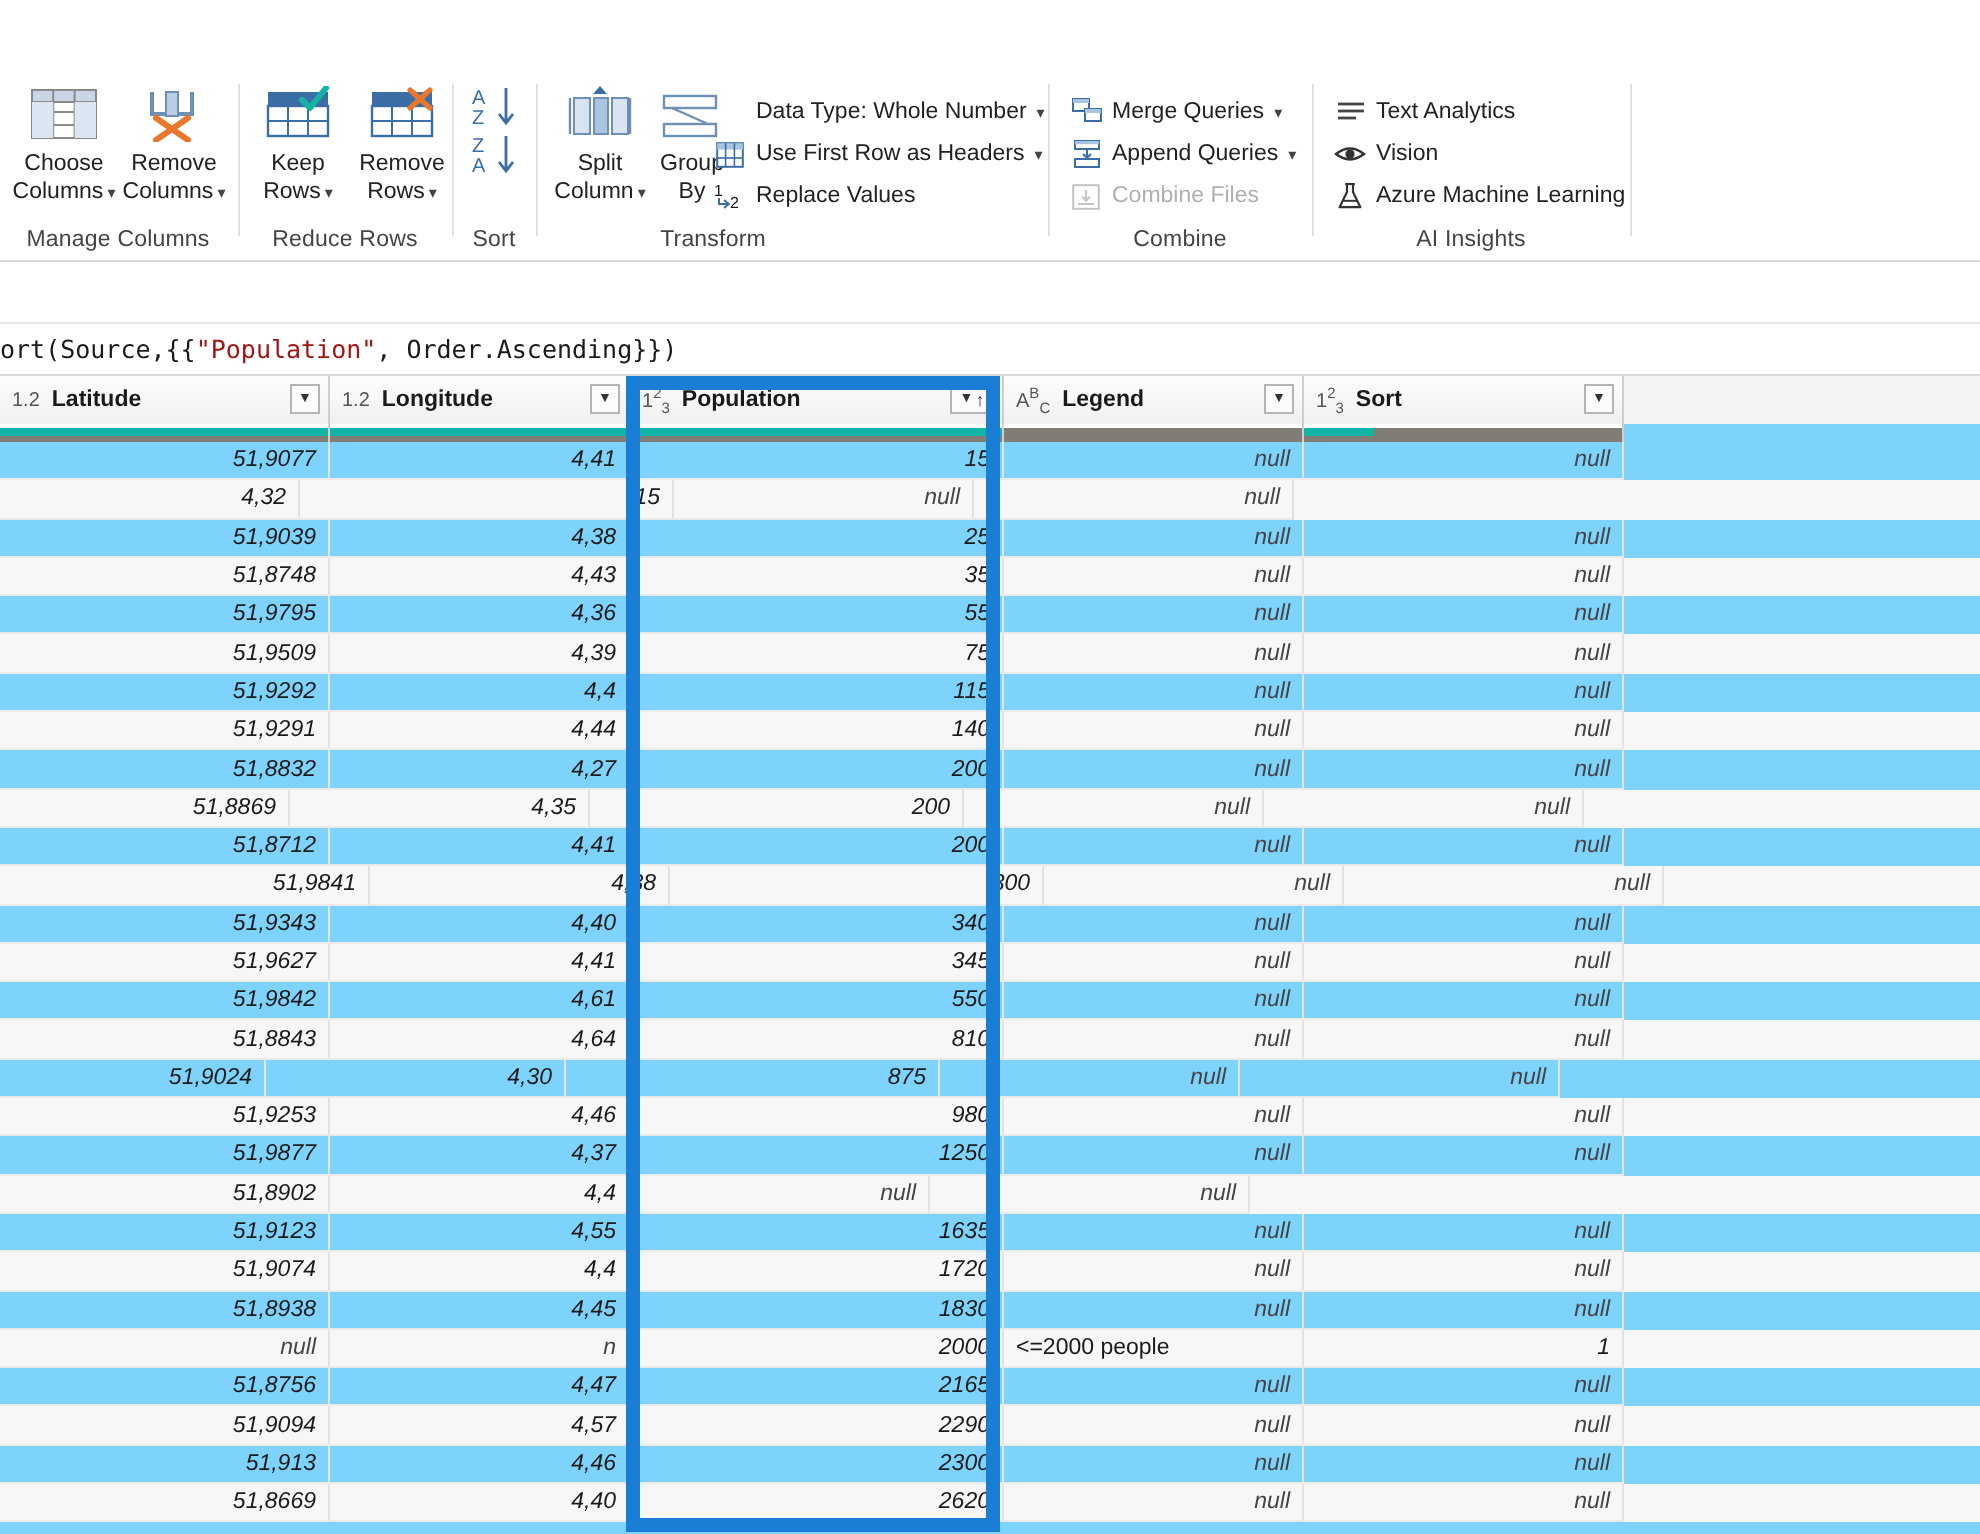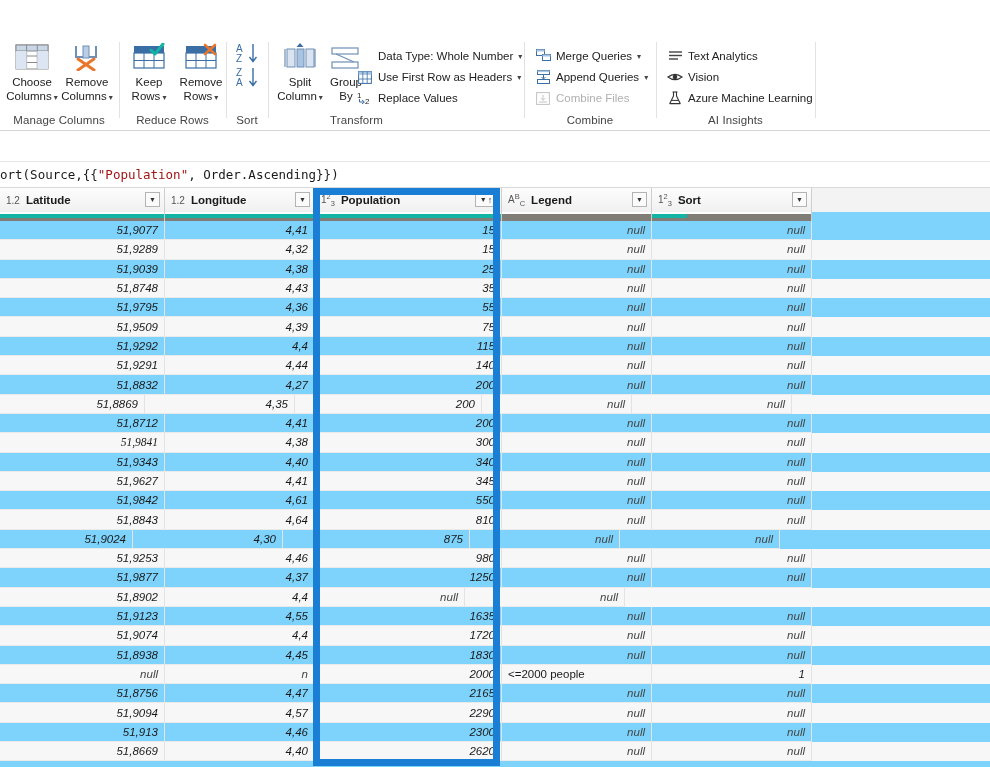--- a/index.html
+++ b/index.html
@@ -448,21 +448,20 @@
     </div>
   <div id="rows">
       <div class="row">
         <div class="cell num" style="width: 165px;">51,9077</div>
         <div class="cell num" style="width: 150px;">4,41</div>
         <div class="cell num" style="width: 187px;">15</div>
         <div class="cell nul" style="width: 150px;">null</div>
         <div class="cell nul" style="width: 160px;">null</div>
       </div>
       <div class="row alt">
-        <div class="cell num" style="width: 165px;">51,9289</div>
         <div class="cell num" style="width: 150px;">4,32</div>
         <div class="cell num" style="width: 187px;">15</div>
         <div class="cell nul" style="width: 150px;">null</div>
         <div class="cell nul" style="width: 160px;">null</div>
       </div>
       <div class="row">
         <div class="cell num" style="width: 165px;">51,9039</div>
         <div class="cell num" style="width: 150px;">4,38</div>
         <div class="cell num" style="width: 187px;">25</div>
         <div class="cell nul" style="width: 150px;">null</div>
@@ -518,21 +517,21 @@
         <div class="cell nul" style="width: 160px;">null</div>
       </div>
       <div class="row">
         <div class="cell num" style="width: 165px;">51,8712</div>
         <div class="cell num" style="width: 150px;">4,41</div>
         <div class="cell num" style="width: 187px;">200</div>
         <div class="cell nul" style="width: 150px;">null</div>
         <div class="cell nul" style="width: 160px;">null</div>
       </div>
       <div class="row alt">
-        <div class="cell num" style="width: 165px; font-family: Liberation Serif, serif;">51,9841</div>
+        <div class="cell num" style="width: 185px;">51,9841</div>
         <div class="cell num" style="width: 150px;">4,38</div>
         <div class="cell num" style="width: 187px;">300</div>
         <div class="cell nul" style="width: 150px;">null</div>
         <div class="cell nul" style="width: 160px;">null</div>
       </div>
       <div class="row">
         <div class="cell num" style="width: 165px;">51,9343</div>
         <div class="cell num" style="width: 150px;">4,40</div>
         <div class="cell num" style="width: 187px;">340</div>
         <div class="cell nul" style="width: 150px;">null</div>

